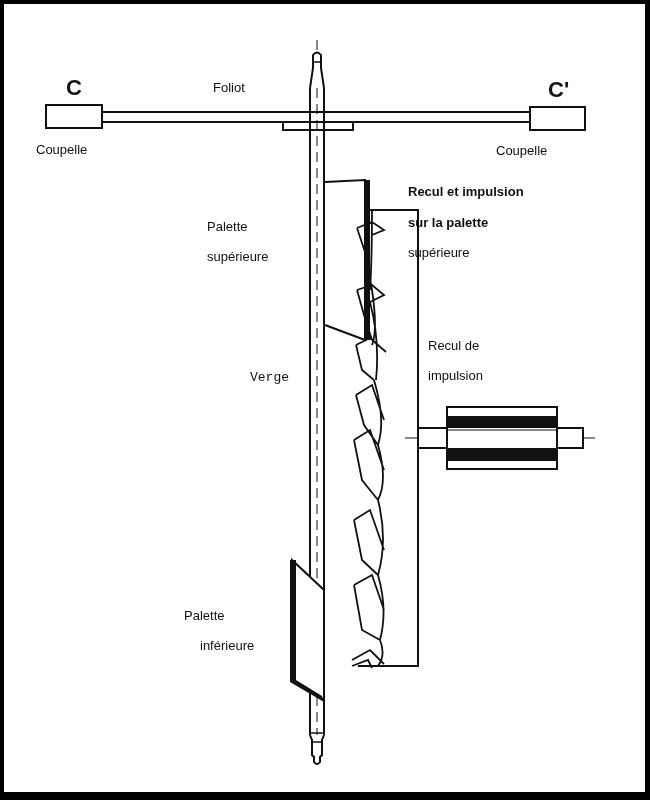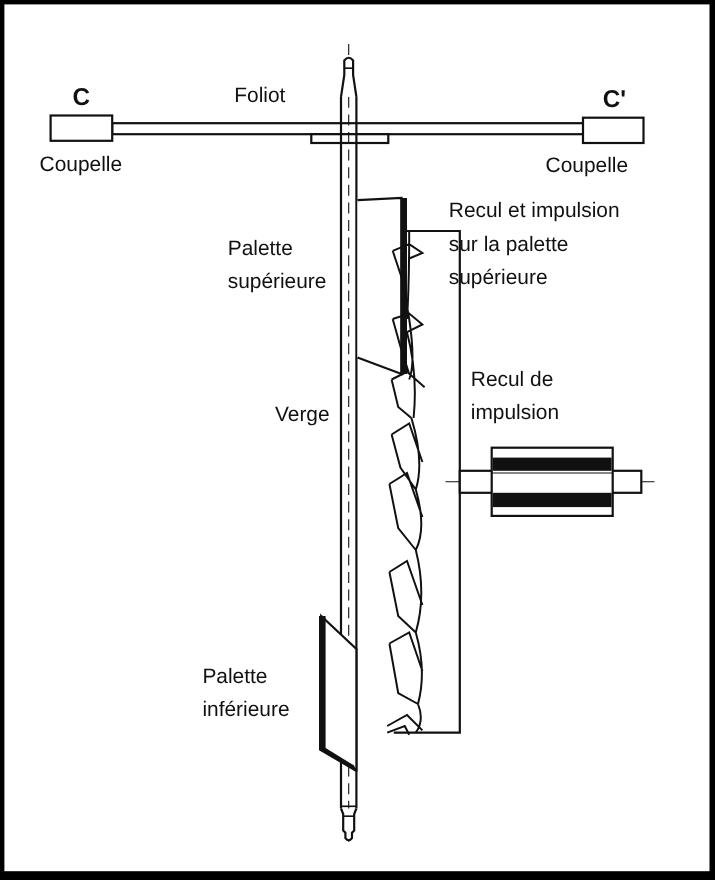--- a/index.html
+++ b/index.html
@@ -4,21 +4,21 @@
   <style>
     html, body { margin: 0; padding: 0; }
     body { width: 650px; height: 800px; background: #000; position: relative; overflow: hidden; }
     #frame {
       position: absolute; left: 4px; top: 4px; width: 641px; height: 788px;
       background: #ffffff;
     }
     svg { position: absolute; left: 0; top: 0; }
     .lbl {
       position: absolute; font-family: "Liberation Sans", sans-serif;
-      font-size: 19px; color: #111; line-height: 24px; white-space: nowrap;
+      font-size: 13px; color: #111; line-height: 24px; white-space: nowrap;
     }
     .big { font-size: 22px; font-weight: bold; }
   </style>
 </head>
 <body>
 
 <div id="frame"></div>
 
 <svg width="650" height="800" viewBox="0 0 650 800">
   <g stroke="#111" stroke-width="2" fill="none">
@@ -85,26 +85,26 @@
     <line x1="447" y1="430" x2="557" y2="430" stroke-width="1"></line>
   </g>
 </svg>
 
 <div class="lbl big" style="left:66px; top:76px;">C</div>
 <div class="lbl big" style="left:548px; top:78px;">C'</div>
 <div class="lbl" style="left:213px; top:76px;">Foliot</div>
 <div class="lbl" style="left:36px; top:138px;">Coupelle</div>
 <div class="lbl" style="left:496px; top:139px;">Coupelle</div>
 
-<div class="lbl" style="left:408px; top:180px;">Recul et impulsion</div>
-<div class="lbl" style="left:408px; top:211px;">sur la palette</div>
+<div class="lbl" style="left:408px; top:180px;font-weight:bold;">Recul et impulsion</div>
+<div class="lbl" style="left:408px; top:211px;font-weight:bold;">sur la palette</div>
 <div class="lbl" style="left:408px; top:241px;">supérieure</div>
 
 <div class="lbl" style="left:207px; top:215px;">Palette</div>
 <div class="lbl" style="left:207px; top:245px;">supérieure</div>
 
-<div class="lbl" style="left:250px; top:366px;">Verge</div>
+<div class="lbl" style="left:250px; top:366px;font-family:Liberation Mono, monospace;">Verge</div>
 
 <div class="lbl" style="left:428px; top:334px;">Recul de</div>
 <div class="lbl" style="left:428px; top:364px;">impulsion</div>
 
 <div class="lbl" style="left:184px; top:604px;">Palette</div>
-<div class="lbl" style="left:184px; top:634px;">inférieure</div>
+<div class="lbl" style="left:200px; top:634px;">inférieure</div>
 
 </body></html>

